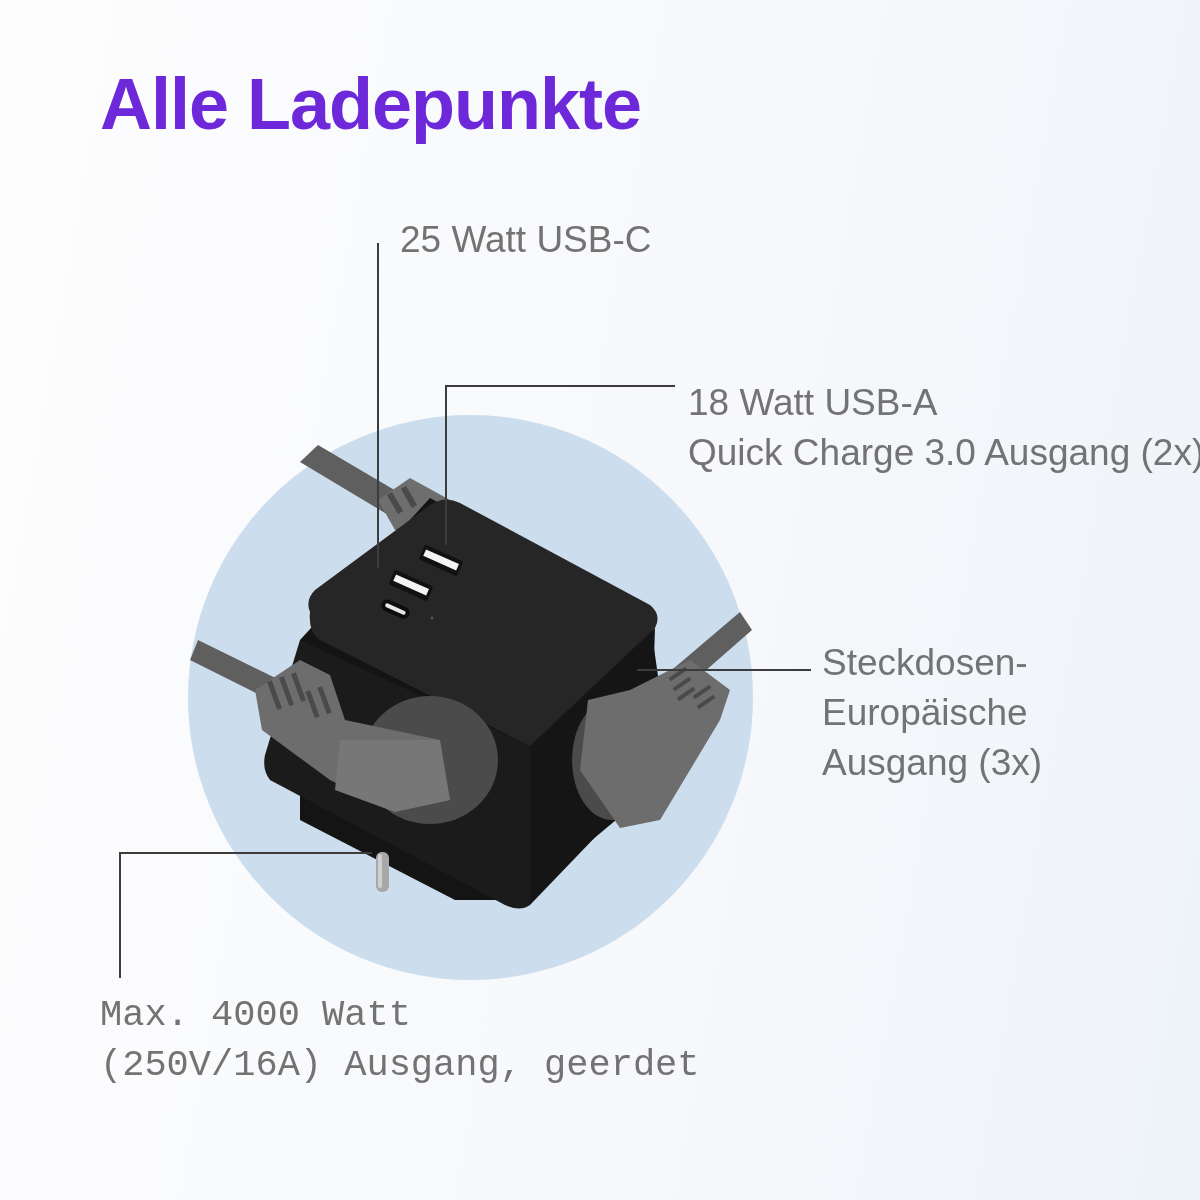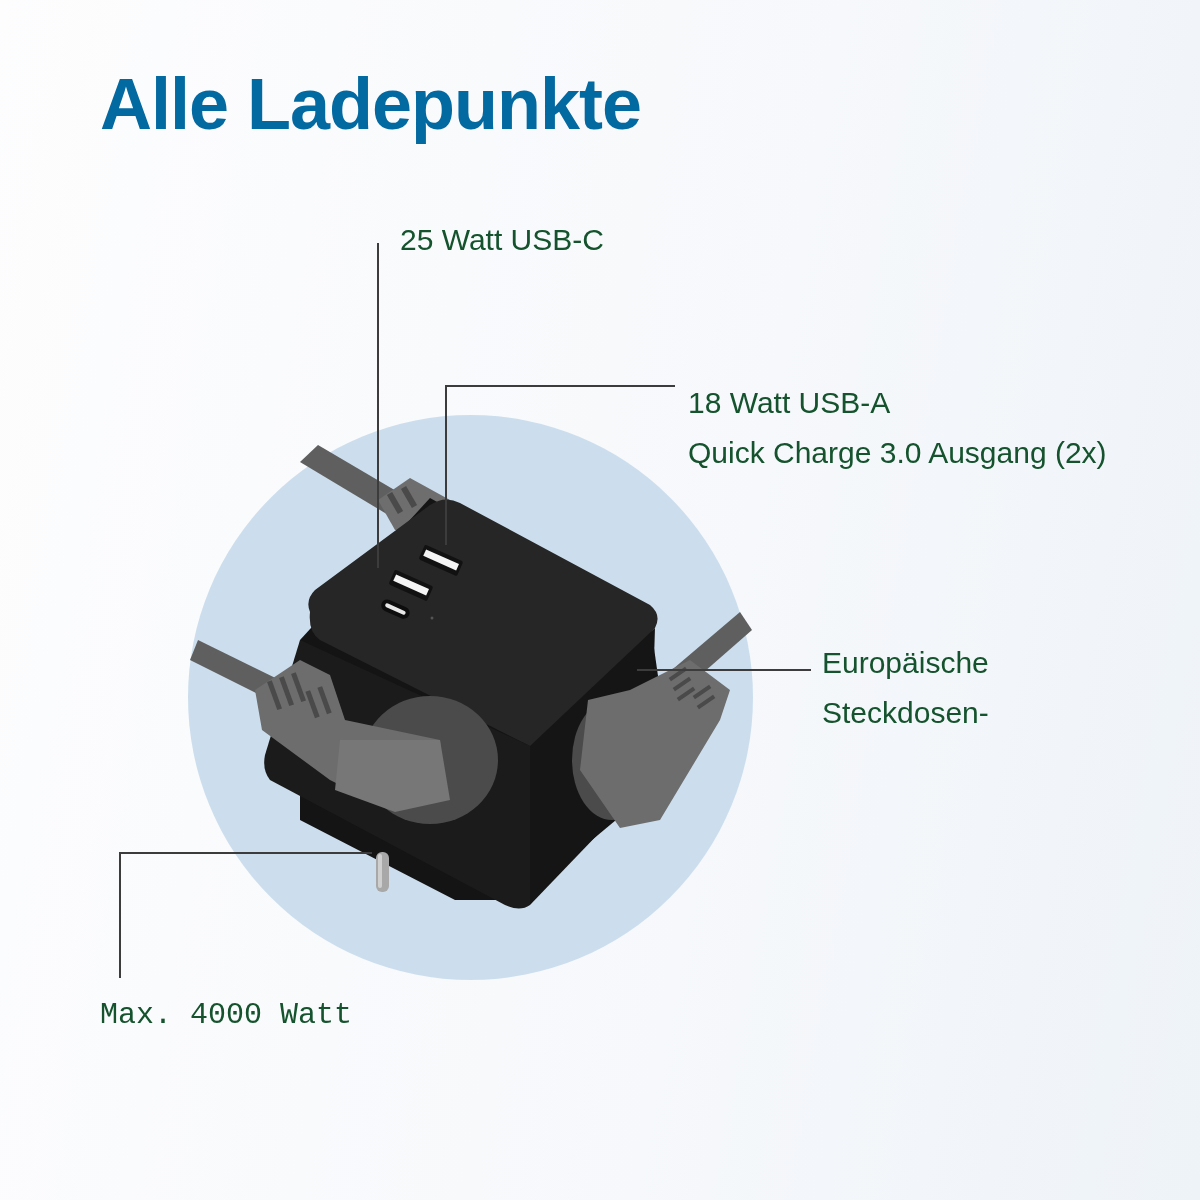--- a/index.html
+++ b/index.html
@@ -5,29 +5,29 @@
     html, body { margin: 0; padding: 0; }
     body {
       width: 1200px; height: 1200px; position: relative; overflow: hidden;
       background: linear-gradient(100deg, #fdfdfe 0%, #f6f8fb 60%, #eef3f8 100%);
       font-family: "Liberation Sans", "DejaVu Sans", sans-serif;
       color: #3b3b3b;
     }
     .title {
       position: absolute; left: 100px; top: 68px;
       font-size: 72px; font-weight: bold; letter-spacing: -1px;
-      color: #0369a1; line-height: 1;
+      color: #6d28d9; line-height: 1;
     }
     .bg-circle {
       position: absolute; left: 188px; top: 415px;
       width: 565px; height: 565px; border-radius: 50%;
       background: #ccdeed;
     }
     .label {
-      position: absolute; font-size: 30px; line-height: 50px; color: #14532d;
+      position: absolute; font-size: 37px; line-height: 50px; color: #737373;
       white-space: nowrap;
     }
     .line { position: absolute; background: #3c3c3c; }
     svg.product { position: absolute; left: 0; top: 0; }
   </style>
 </head>
 <body>
 
 <div class="title">Alle Ladepunkte</div>
 
@@ -107,21 +107,23 @@
 
 <div class="line" style="left:445px; top:385px; width:230px; height:2px;"></div>
 <div class="line" style="left:445px; top:385px; width:2px; height:160px;"></div>
 <div class="label" style="left:688px; top:378px;">
   <div>18 Watt USB-A</div>
   <div>Quick Charge 3.0 Ausgang (2x)</div>
 </div>
 
 <div class="line" style="left:637px; top:669px; width:174px; height:2px;"></div>
 <div class="label" style="left:822px; top:638px;">
+  <div>Steckdosen-</div>
   <div>Europäische</div>
-  <div>Steckdosen-</div>
+  <div>Ausgang (3x)</div>
 </div>
 
 <div class="line" style="left:119px; top:852px; width:253px; height:2px;"></div>
 <div class="line" style="left:119px; top:852px; width:2px; height:126px;"></div>
 <div class="label" style="left:100px; top:990px;font-family:Liberation Mono, monospace;">
   <div>Max. 4000 Watt</div>
+  <div>(250V/16A) Ausgang, geerdet</div>
 </div>
 
 </body></html>

